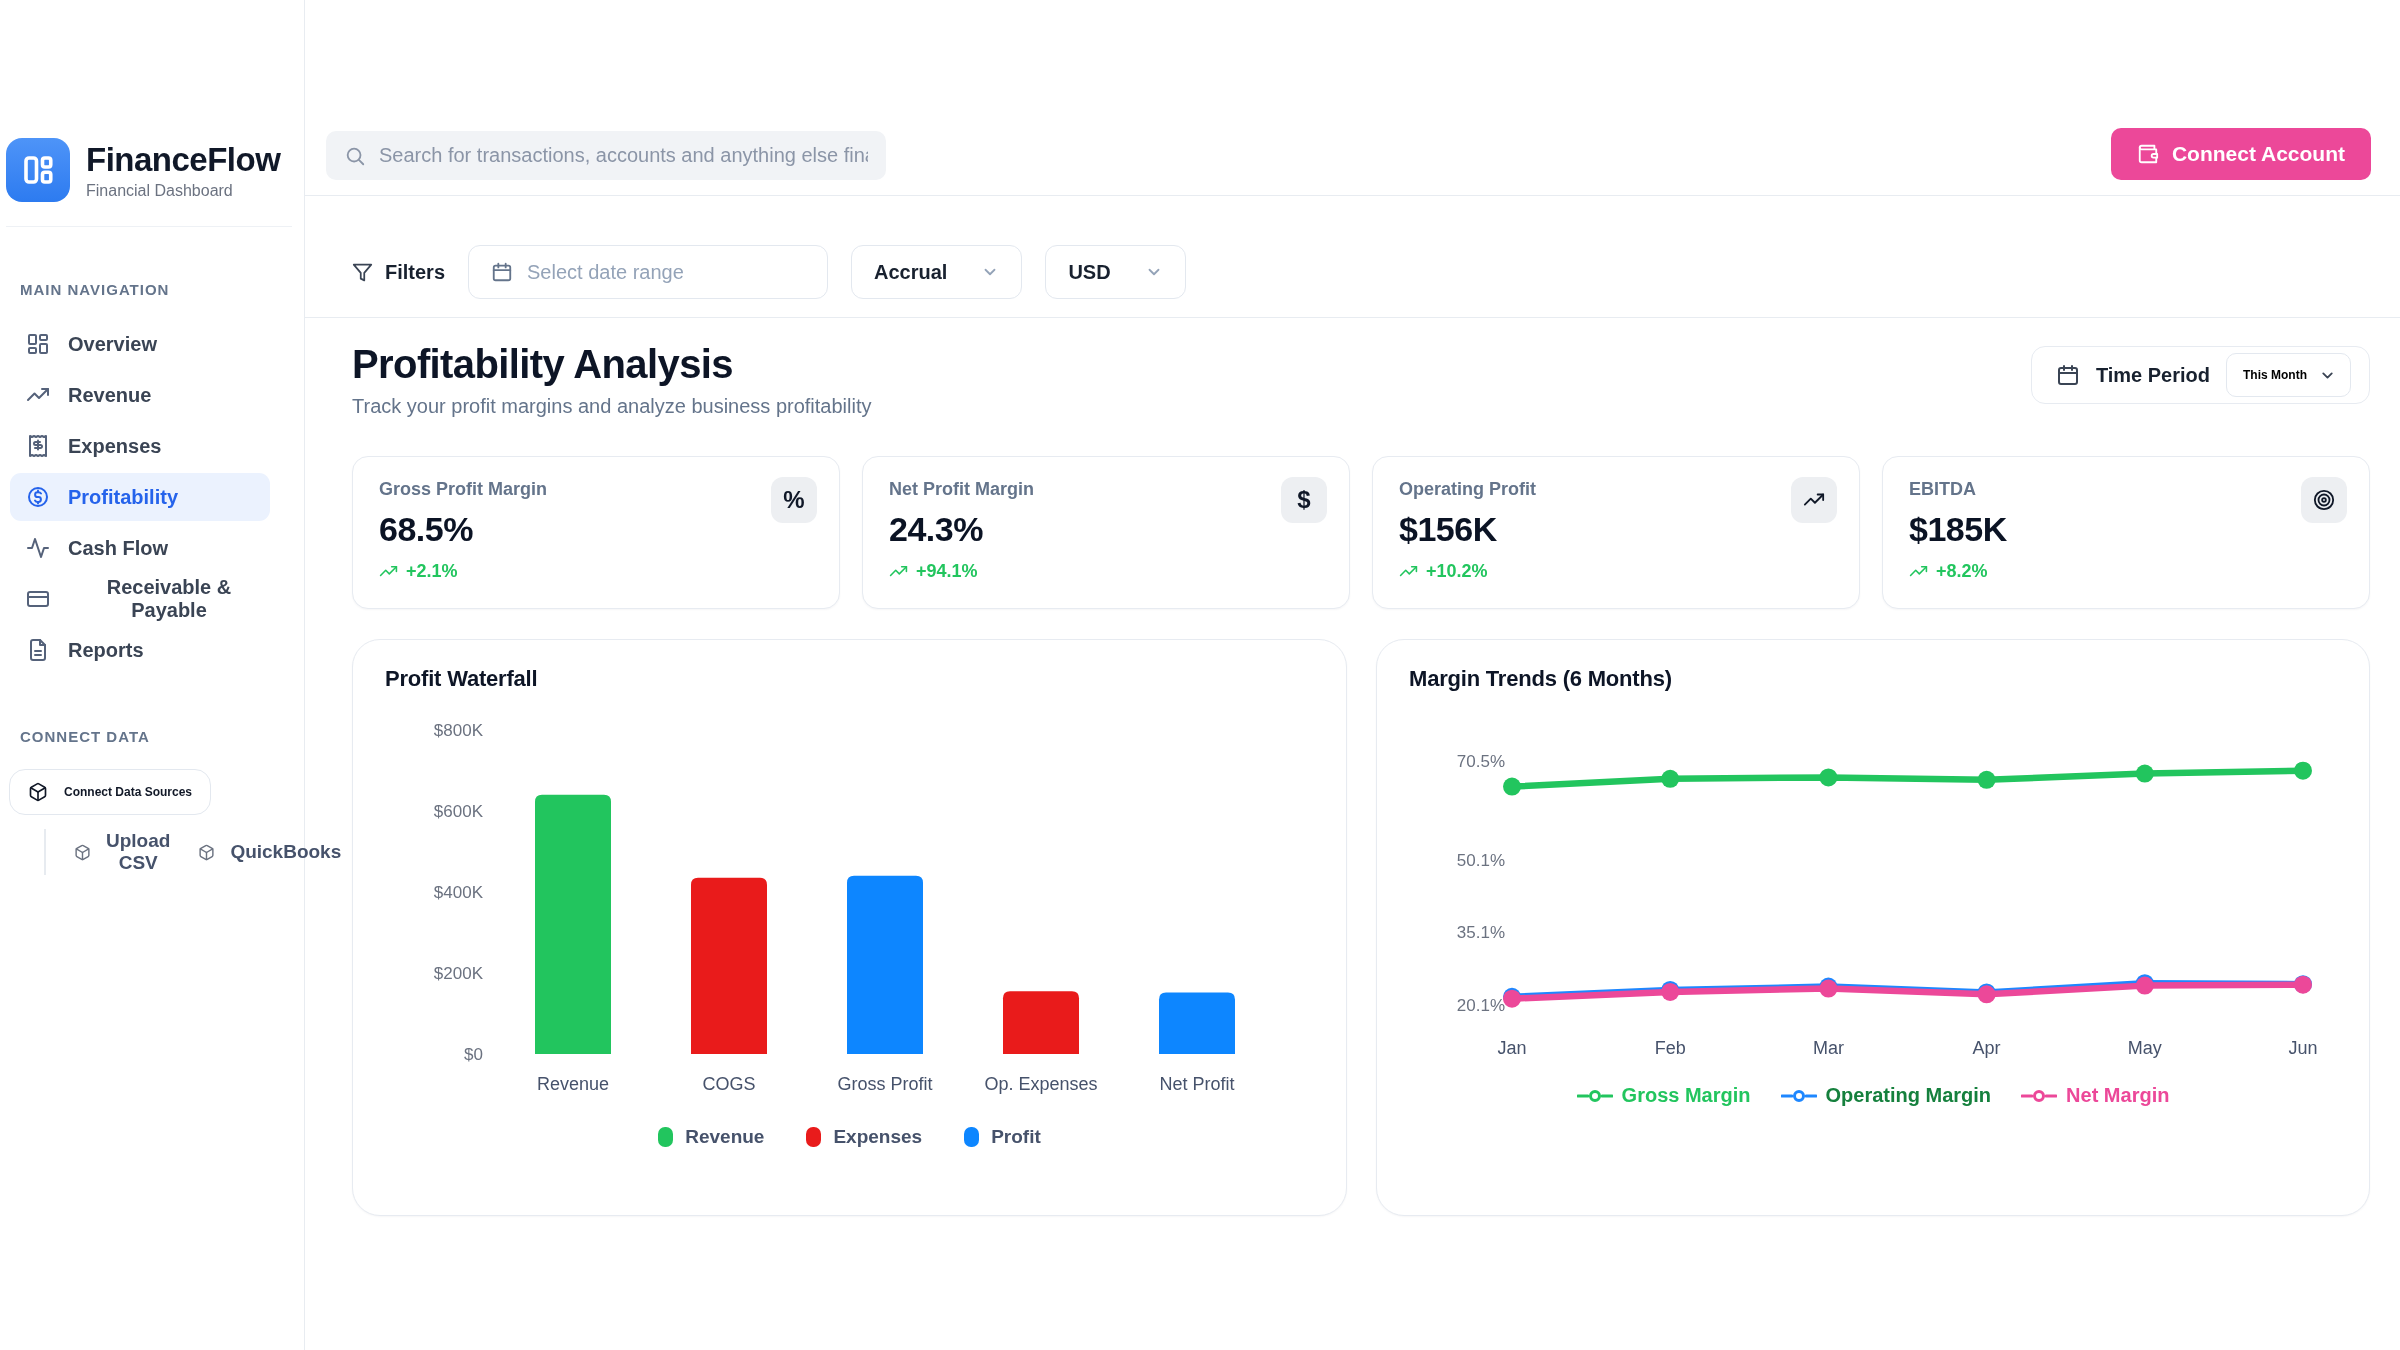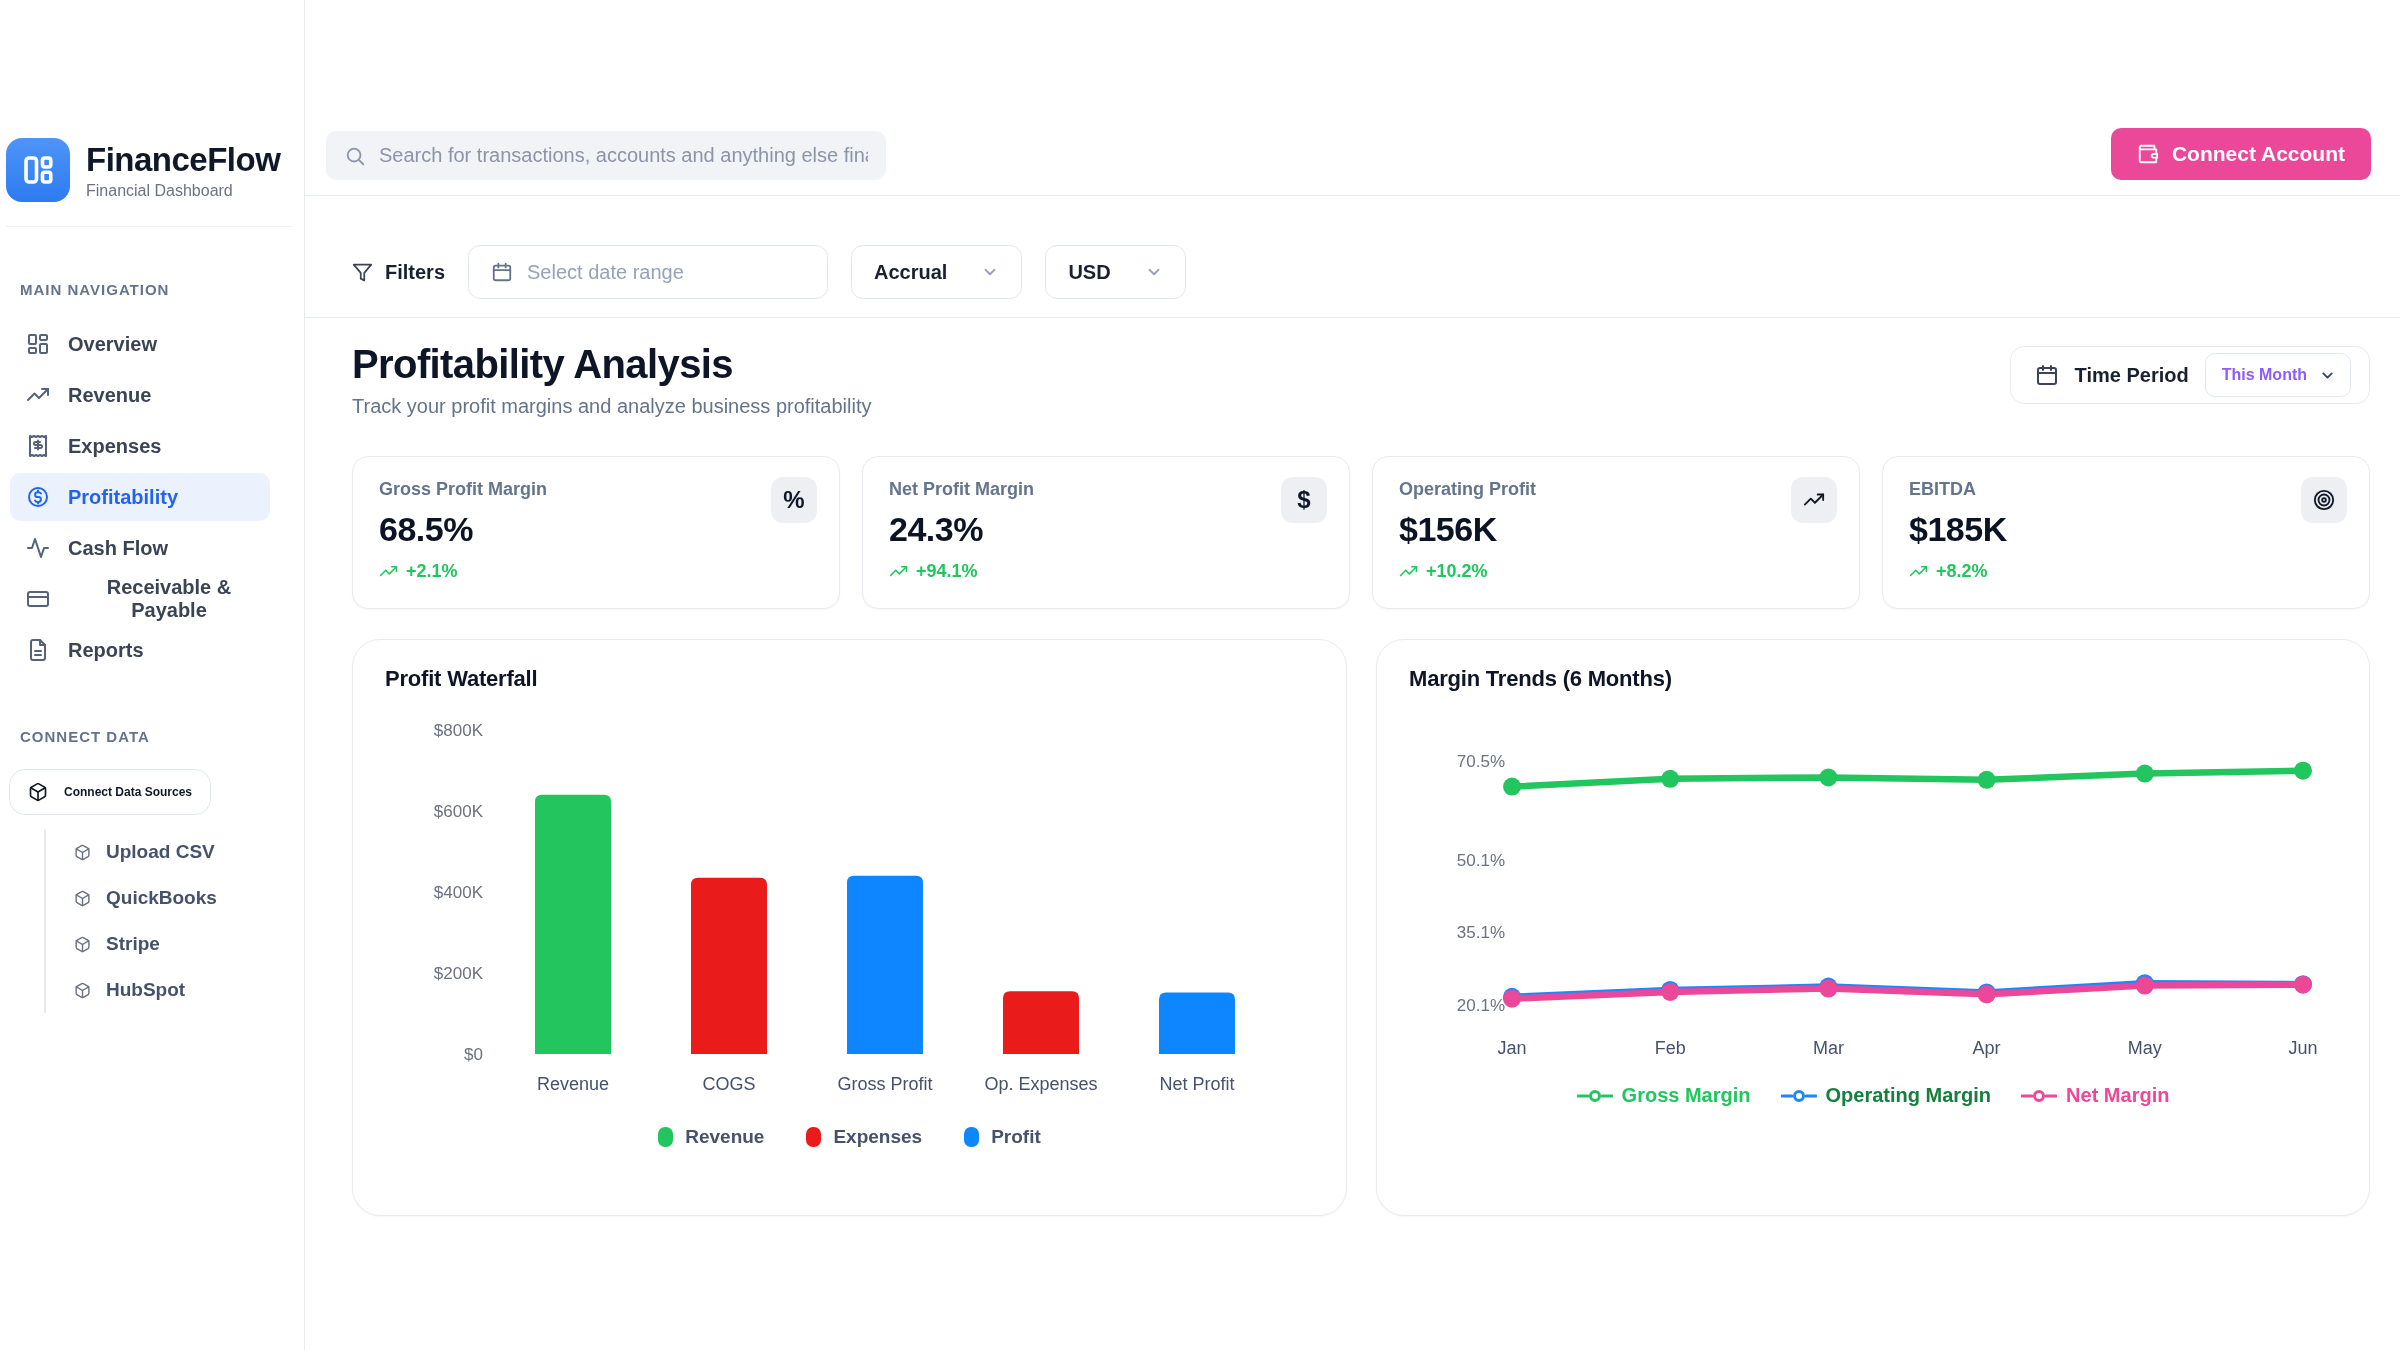--- a/index.html
+++ b/index.html
@@ -17,21 +17,21 @@
   .nav-section-label { margin:54px 0 0 20px; font-size:15px; font-weight:700; letter-spacing:1px; color:#64748B; }
   .nav { margin-top:22px; display:flex; flex-direction:column; gap:3px; }
   .nav-item { display:flex; align-items:center; gap:18px; height:48px; margin:0 34px 0 10px; padding:0 0 0 16px; border-radius:11px; color:#3A4454; cursor:pointer; background:transparent; border:none; font-family:inherit; }
   .nav-item .nav-label { font-size:20px; font-weight:600; color:#3A4454; }
   .nav-item.active { background:#EBF2FE;align-items:center; }
   .nav-item.active .nav-label { color:#2563EB; font-weight:700; }
   .nav-item .nav-ic { display:flex; color:#55627A; }
   .nav-item.active .nav-ic { color:#2563EB; }
   .connect-sources { display:flex; align-items:center; gap:16px; margin:24px 34px 0 9px; height:46px; padding:0 18px; border:1px solid #E3E8EF; border-radius:16px; background:#fff; font-family:inherit; cursor:pointer; }
   .connect-sources span { font-size:12px; font-weight:700; color:#111827; }
-  .sub-nav { margin:14px 0 0 44px; border-left:2px solid #E7EBF0; display:flex; flex-direction:column; }
+  .sub-nav { margin:14px 0 0 44px; border-left:2px solid #E7EBF0; display:flex; flex-direction:row; }
   .sub-item { display:flex; align-items:center; gap:15px; height:46px; padding-left:28px; background:none; border:none; font-family:inherit; cursor:pointer; }
   .sub-item span.lbl { font-size:19px; font-weight:600; color:#46526B; }
   .ic-gray { color:#6B7280; display:flex; }
 
   
   .main { flex:1; display:flex; flex-direction:column; }
   .topbar { height:196px; display:flex; align-items:flex-end; justify-content:space-between; padding:0 29px 15px 21px; border-bottom:1px solid #E8ECF1; }
   .search { width:560px; height:49px; background:#F1F3F6; border-radius:10px; display:flex; align-items:center; gap:13px; padding:0 18px; color:#8B95A7; }
   .search input { border:none; outline:none; background:transparent; width:100%; font-size:20px; font-family:inherit; color:#334155; }
   .search input::placeholder { color:#8B95A7; }
@@ -45,21 +45,21 @@
   .date-field { width:360px; }
 
   
   .content { padding:24px 30px 0 47px; flex:1; }
   .page-head { display:flex; justify-content:space-between; align-items:flex-start; }
   .page-title { font-size:40px; font-weight:800; color:#0D1526; letter-spacing:-0.6px; }
   .page-sub { margin-top:8px; font-size:20px; color:#64748B; }
   .tp-card { display:flex; align-items:center; gap:16px; height:58px; padding:0 18px 0 24px; border:1px solid #E7EBF1; border-radius:14px; background:#fff; margin-top:4px; }
   .tp-label { font-size:20px; font-weight:700; color:#18212F; }
   .tp-select { display:flex; align-items:center; gap:12px; height:44px; padding:0 14px 0 16px; border:1px solid #E3E8EF; border-radius:10px; cursor:pointer; }
-  .tp-select span { font-size:16px; font-weight:700; color:#8b5cf6; }
+  .tp-select span { font-size:12px; font-weight:700; color:#000000; }
 
   .kpi-row { margin-top:38px; display:grid; grid-template-columns:repeat(4,1fr); gap:22px; }
   .kpi-card { height:153px; background:#fff; border:1px solid #E7EBF1; border-radius:16px; box-shadow:0 1px 2px rgba(16,24,40,.04); padding:22px 26px; position:relative; }
   .kpi-label { font-size:18px; font-weight:600; color:#64748B; }
   .kpi-value { margin-top:10px; font-size:34px; font-weight:800; color:#0B1324; letter-spacing:-0.5px; }
   .kpi-delta { margin-top:12px; display:flex; align-items:center; gap:8px; font-size:18px; font-weight:700; color:#22C55E; }
   .kpi-chip { position:absolute; top:20px; right:22px; width:46px; height:46px; border-radius:12px; background:#EDEFF2; display:flex; align-items:center; justify-content:center; color:#101828; font-size:24px; font-weight:700; }
 
   .charts-row { margin-top:30px; display:grid; grid-template-columns:995px 994px; gap:29px; }
   .chart-card { height:577px; background:#fff; border:1px solid #E7EBF1; border-radius:28px; box-shadow:0 1px 2px rgba(16,24,40,.04); padding:26px 32px; }

